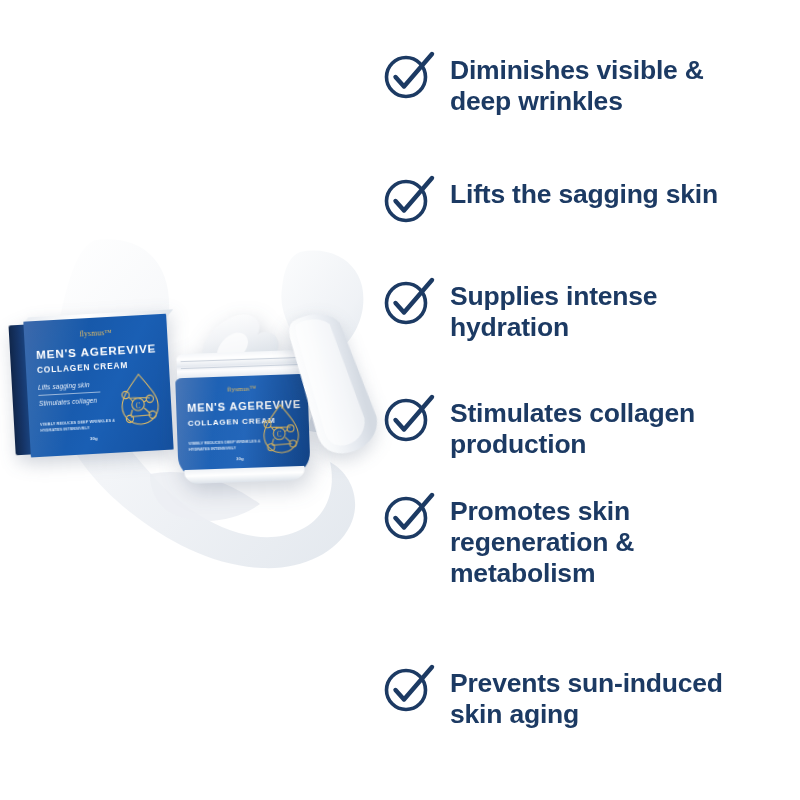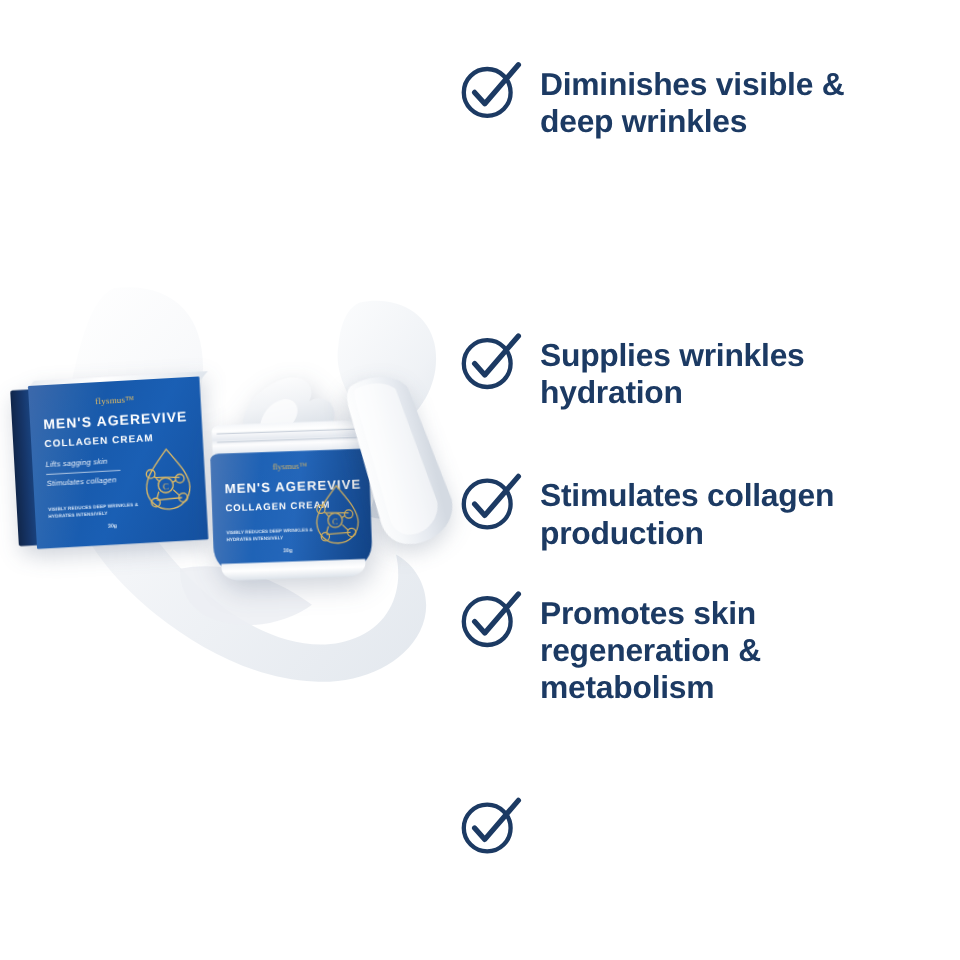--- a/index.html
+++ b/index.html
@@ -218,27 +218,34 @@
 
     <div class="benefit" style="top:52px">
       <svg class="check-icon" viewBox="0 0 54 54">
         <circle cx="24" cy="29" r="19.5" fill="none" stroke="#1c3a63" stroke-width="3.6"></circle>
         <path d="M13.5,29 L22,38.5 L50,6" fill="none" stroke="#1c3a63" stroke-width="4.4" stroke-linecap="round" stroke-linejoin="round"></path>
       </svg>
       <div class="benefit-text" style="white-space:pre-line">Diminishes visible &amp;
 deep wrinkles</div>
     </div>
 
+    <div class="benefit" style="top:176px">
+      <svg class="check-icon" viewBox="0 0 54 54">
+        <circle cx="24" cy="29" r="19.5" fill="none" stroke="#1c3a63" stroke-width="3.6"></circle>
+        <path d="M13.5,29 L22,38.5 L50,6" fill="none" stroke="#1c3a63" stroke-width="4.4" stroke-linecap="round" stroke-linejoin="round"></path>
+      </svg>
+      <div class="benefit-text" style="white-space:pre-line">Lifts the sagging skin</div>
+    </div>
 
     <div class="benefit" style="top:278px">
       <svg class="check-icon" viewBox="0 0 54 54">
         <circle cx="24" cy="29" r="19.5" fill="none" stroke="#1c3a63" stroke-width="3.6"></circle>
         <path d="M13.5,29 L22,38.5 L50,6" fill="none" stroke="#1c3a63" stroke-width="4.4" stroke-linecap="round" stroke-linejoin="round"></path>
       </svg>
-      <div class="benefit-text" style="white-space:pre-line">Supplies wrinkles
+      <div class="benefit-text" style="white-space:pre-line">Supplies intense
 hydration</div>
     </div>
 
     <div class="benefit" style="top:395px">
       <svg class="check-icon" viewBox="0 0 54 54">
         <circle cx="24" cy="29" r="19.5" fill="none" stroke="#1c3a63" stroke-width="3.6"></circle>
         <path d="M13.5,29 L22,38.5 L50,6" fill="none" stroke="#1c3a63" stroke-width="4.4" stroke-linecap="round" stroke-linejoin="round"></path>
       </svg>
       <div class="benefit-text" style="white-space:pre-line">Stimulates collagen
 production</div>
@@ -252,16 +259,18 @@
       <div class="benefit-text" style="white-space:pre-line">Promotes skin
 regeneration &amp;
 metabolism</div>
     </div>
 
     <div class="benefit" style="top:665px">
       <svg class="check-icon" viewBox="0 0 54 54">
         <circle cx="24" cy="29" r="19.5" fill="none" stroke="#1c3a63" stroke-width="3.6"></circle>
         <path d="M13.5,29 L22,38.5 L50,6" fill="none" stroke="#1c3a63" stroke-width="4.4" stroke-linecap="round" stroke-linejoin="round"></path>
       </svg>
+      <div class="benefit-text" style="white-space:pre-line">Prevents sun-induced
+skin aging</div>
     </div>
 
   </div>
 </div>
 
 </body></html>

